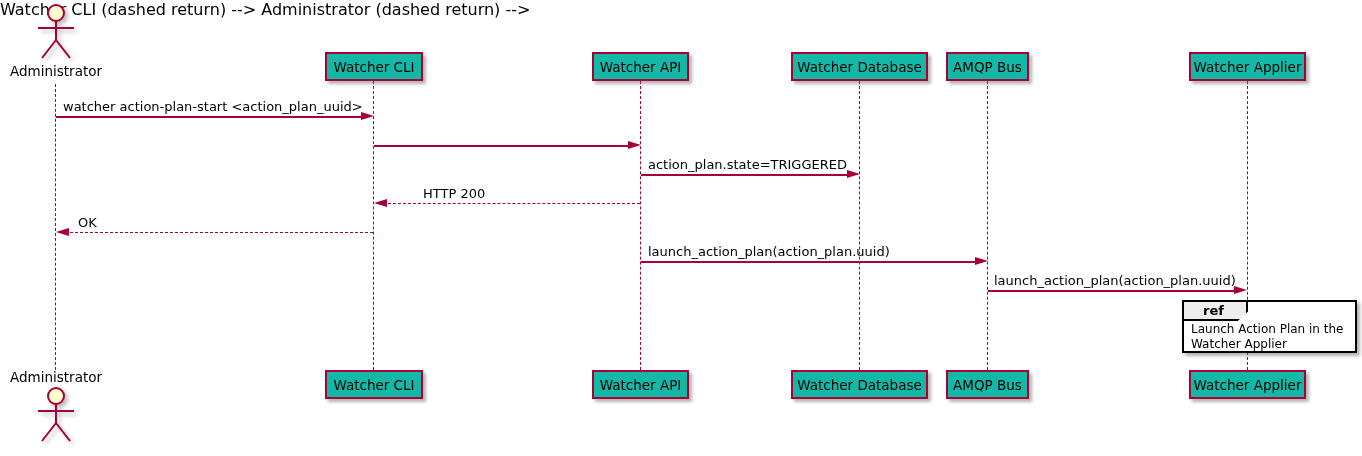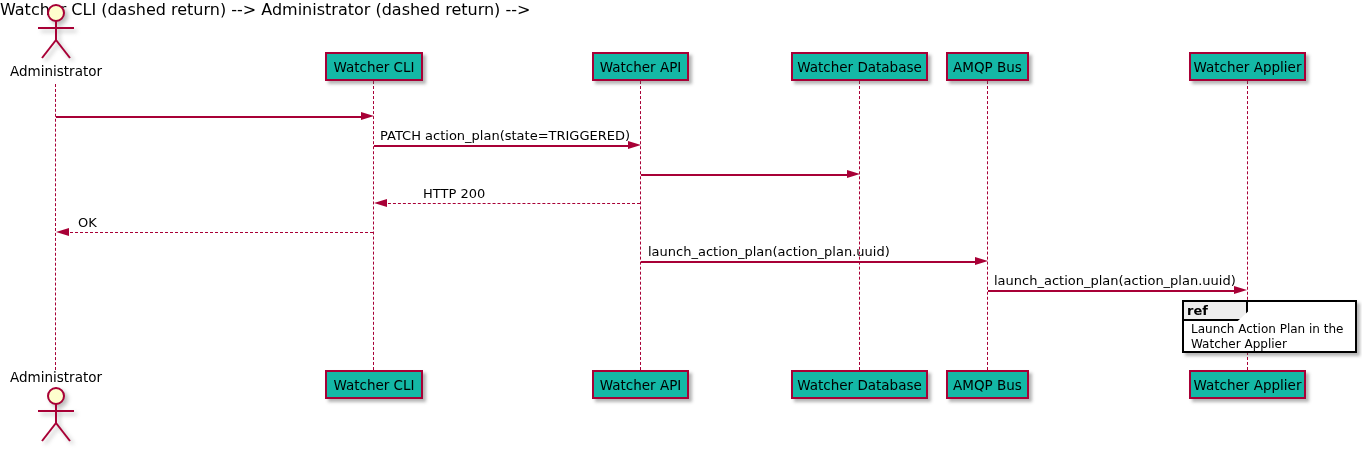--- a/index.html
+++ b/index.html
@@ -34,21 +34,21 @@
   
   .ref {
     position:absolute; background:#ffffff; border:2px solid #000;
     box-shadow:3px 3px 3px rgba(90,90,90,.45);
   }
   .ref-header {
     position:absolute; top:0; left:0; width:64px; height:19px;
     background:#EEEEEE; border-right:2px solid #000; border-bottom:2px solid #000;
     clip-path:polygon(0 0, 100% 0, 100% 50%, 84% 100%, 0 100%);
     font-weight:bold; font-size:13px;
-    display:flex; align-items:center; padding-left:3px; box-sizing:border-box;
+    display:flex; align-items:center; padding-left:19px; box-sizing:border-box;
   }
   .ref-body { position:absolute; top:20px; left:7px; font-size:12px; line-height:15px; white-space:nowrap; }
 </style>
 </head>
 <body>
 
 <div id="canvas">
 
   
   <svg class="actor-svg" style="left:29px; top:3px;" width="54" height="58" viewBox="0 0 54 58">
@@ -79,29 +79,30 @@
       <span>Watcher Database</span>
     </div>
   <div class="pbox" style="left:946px;  top:52px; width:79px;">
       <span>AMQP Bus</span>
     </div>
   <div class="pbox" style="left:1189px; top:52px; width:113px;">
       <span>Watcher Applier</span>
     </div>
 
   
+  <span class="mlabel" style="left:63px; top:99px;">watcher action-plan-start &lt;action_plan_uuid&gt;</span>
   <div class="mline solid" style="left:56px; top:116px; width:306px;"></div>
   <div class="ah r" style="left:361px; top:112px;"></div>
 
   
-  <span class="mlabel" style="left:380px; top:128px;">PATCH action_plan(state=TRIGGERED)</span>
   <div class="mline solid" style="left:374px; top:145px; width:255px;"></div>
   <div class="ah r" style="left:628px; top:141px;"></div>
 
   
+  <span class="mlabel" style="left:648px; top:157px;">action_plan.state=TRIGGERED</span>
   <div class="mline solid" style="left:641px; top:174px; width:207px;"></div>
   <div class="ah r" style="left:847px; top:170px;"></div>
 
    Watcher CLI (dashed return) --&gt;
   <span class="mlabel" style="left:391px; top:186px;margin-left:32px;">HTTP 200</span>
   <div class="mline dashed" style="left:378px; top:203px; width:262px;"></div>
   <div class="ah l" style="left:374px; top:199px;"></div>
 
    Administrator (dashed return) --&gt;
   <span class="mlabel" style="left:78px; top:215px;">OK</span>

